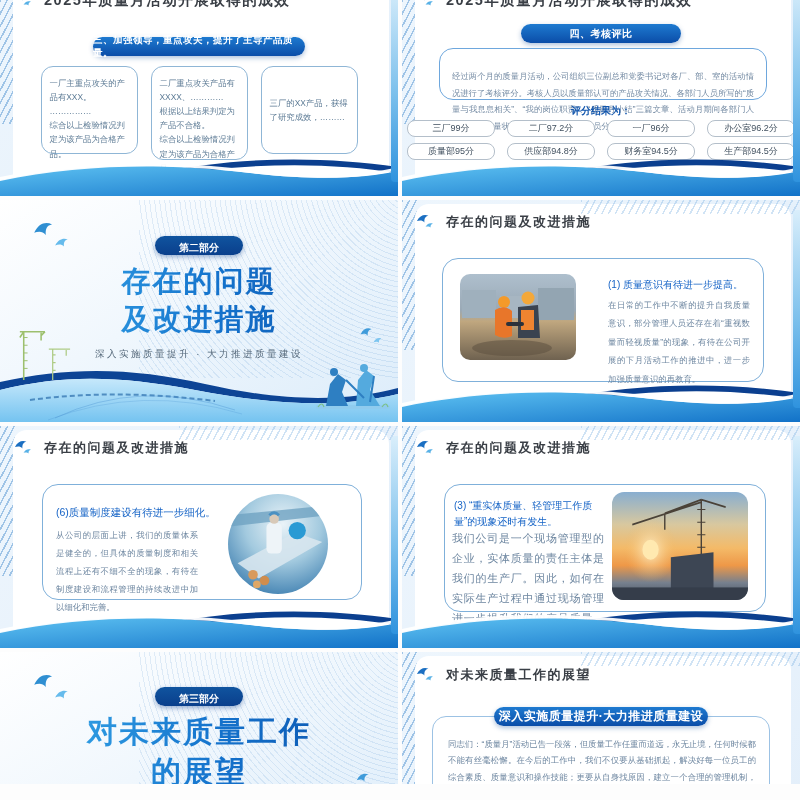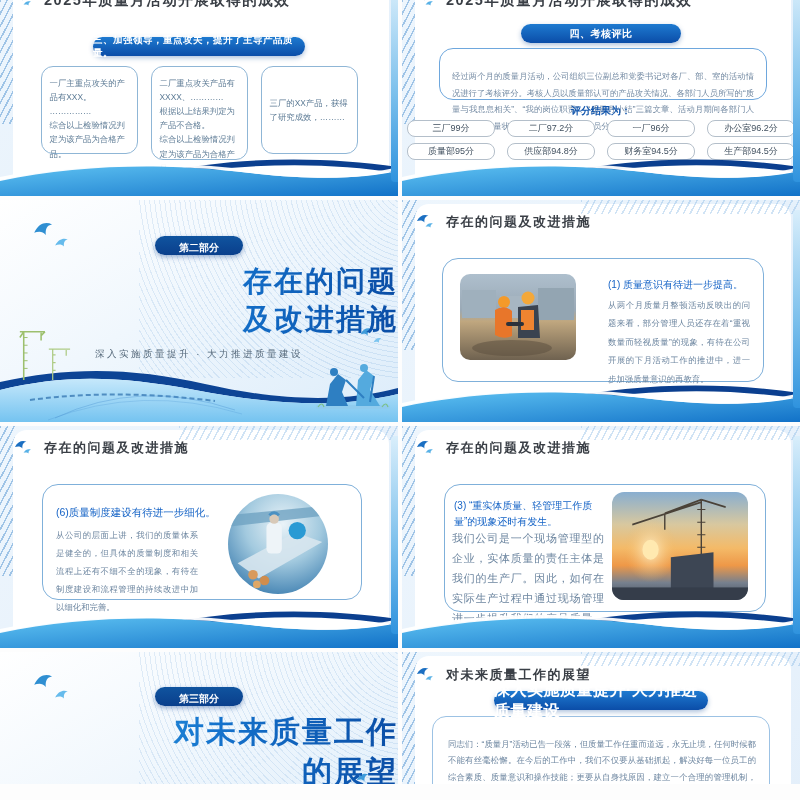--- a/index.html
+++ b/index.html
@@ -55,21 +55,21 @@
   .photo svg { display:block; width:100%; height:100%; }
 
   
   .divider { background:linear-gradient(150deg,#ffffff 0%,#f0f7fd 45%,#dcecfa 100%); }
   .fanlines { position:absolute; right:0; top:0; width:65%; height:80%;
     background:repeating-radial-gradient(circle at 108% -15%, rgba(90,150,210,.16) 0 1px, rgba(255,255,255,0) 1px 5px); }
   .div-pill { position:absolute; left:50%; transform:translateX(-50%); z-index:4;
     background:linear-gradient(180deg,#10549f 0%,#0a3f8c 100%); color:#fff; font-weight:700;
     border-radius:12px; display:flex; align-items:flex-end; justify-content:center;
     box-shadow:0 2px 5px rgba(10,60,140,.4); }
-  .div-title { position:absolute; left:0; right:0; text-align:right; z-index:4;
+  .div-title { position:absolute; left:0; right:0; text-align:center; z-index:4;
     font-weight:900; letter-spacing:2px;
     background:linear-gradient(90deg,#3db2ee 0%,#1472cc 55%,#0b4ea6 100%);
     -webkit-background-clip:text; background-clip:text; color:transparent; }
   .div-sub { position:absolute; left:0; right:0; text-align:center; z-index:4;
     font-size:9.5px; letter-spacing:2.5px; color:#55687a; }
   .divwave { position:absolute; left:0; right:0; bottom:0; height:60px; z-index:2; }
   .deco { position:absolute; z-index:3; }
 </style>
 </head>
 <body>
@@ -276,21 +276,21 @@
           <ellipse cx="52" cy="74" rx="40" ry="8" fill="#5d5140" opacity=".55"></ellipse>
           <circle cx="44" cy="28" r="6" fill="#f49a2a"></circle>
           <path d="M35 36 Q44 30 52 37 L52 62 Q43 66 35 61 Z" fill="#e8762a"></path>
           <circle cx="68" cy="24" r="6.5" fill="#f4a83a"></circle>
           <path d="M58 33 L78 31 L80 64 L58 64 Z" fill="#3a4350"></path>
           <rect x="61" y="36" width="13" height="20" fill="#ef8430"></rect>
           <rect x="46" y="48" width="18" height="4" rx="2" fill="#2b313a"></rect>
         </svg>
       </div>
       <div class="pt-heading" style="left:206px;top:78px;font-size:10px">(1) 质量意识有待进一步提高。</div>
-      <div class="pt-body" style="left:206px;width:142px;top:96px;font-size:8.4px;line-height:2.2">从两个月质量月整顿活动反映出的问题来看，部分管理人员还存在着“重视数量而轻视质量”的现象，有待在公司开展的下月活动工作的推进中，进一步加强质量意识的再教育。</div>
+      <div class="pt-body" style="left:206px;width:142px;top:96px;font-size:8.4px;line-height:2.2">在日常的工作中不断的提升自我质量意识，部分管理人员还存在着“重视数量而轻视质量”的现象，有待在公司开展的下月活动工作的推进中，进一步加强质量意识的再教育。</div>
       <svg class="wave" viewBox="0 0 398 42" preserveAspectRatio="none">
         <path d="M150 20 C240 2 320 2 398 13 L398 19 C325 8 250 8 162 23 Z" fill="#0b3f8f"></path>
         <path d="M0 26 C80 8 170 9 250 19 C320 27 365 24 398 17 L398 42 L0 42 Z" fill="url(#wavg)"></path>
         <path d="M0 23 C80 5 172 6 252 16 C322 24 366 21 398 13 L398 16 C366 24 322 27 250 19 C170 9 80 10 0 27 Z" fill="#ffffff" opacity=".95"></path>
       </svg>
       <div class="right-bar"></div>
     </section>
   </div>
 
   <div class="row">
@@ -394,21 +394,21 @@
       <div class="stripes-left"></div>
       <div class="frame"></div>
       <div class="stripes-top"></div>
       <div class="hdr" style="top:13px">
         <svg class="hbirds" viewBox="0 0 26 20">
           <path d="M2 9 C5 3 10 1.5 14 3.5 C10.5 4.2 9.5 6.5 9.8 10.5 C7.8 7.8 4.6 8.2 2 9 Z" fill="#1b6fc2"></path>
           <path d="M11 15 C13 11.5 16 10.6 18.6 11.8 C16.6 12.1 16 13.4 16.2 15.8 C14.8 14.3 12.8 14.7 11 15 Z" fill="#58b1e6"></path>
         </svg>
         <div class="hdr-title" style="font-size:13px">对未来质量工作的展望</div>
       </div>
-      <div class="pill" style="top:39px;width:214px;height:19px;font-size:16px">
+      <div class="pill" style="top:55px;width:214px;height:19px;font-size:12px">
         <span>深入实施质量提升·大力推进质量建设</span>
       </div>
       <div class="card" style="left:30px;right:30px;top:64px;bottom:-30px;border-radius:14px;border-color:#9cc2e4"></div>
       <div class="pt-body pre" style="left:46px;right:44px;top:84px;font-size:8.4px;line-height:1.95">同志们：“质量月”活动已告一段落，但质量工作任重而道远，永无止境，任何时候都不能有丝毫松懈。在今后的工作中，我们不仅要从基础抓起，解决好每一位员工的综合素质、质量意识和操作技能；更要从自身找原因，建立一个合理的管理机制，采纳更好的管理方法。
 以满腔地热忱，认真学习、用心研究公司质量文化的内涵，提高自身的质量意识，技术素质和市场竞争意识，在日常的工作中不断的提升自我质量意识，深刻领会质量文化内涵，狠抓细节管理，牢固树立“以质量求生存，以质量求发展”这一永恒主题，在自己负责的工作范围内取得良好的成效。</div>
     </section>
   </div>
 
 </div>
 </div>

